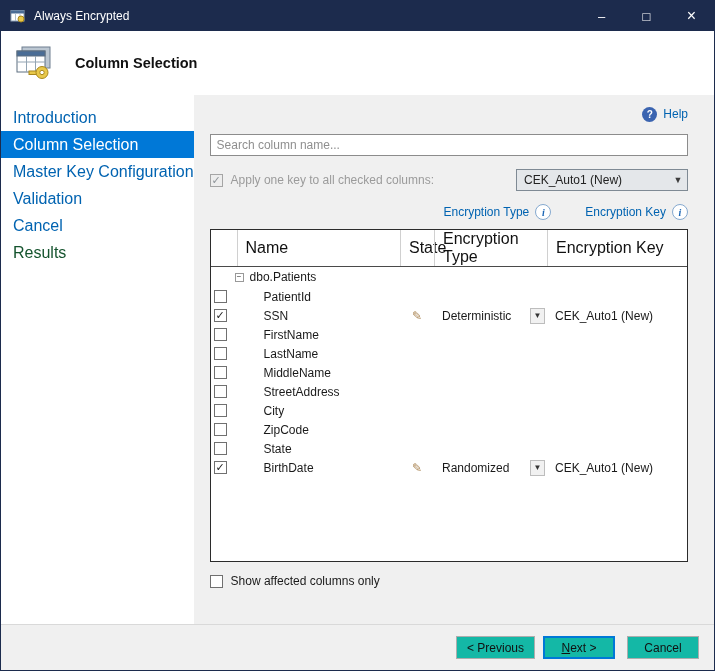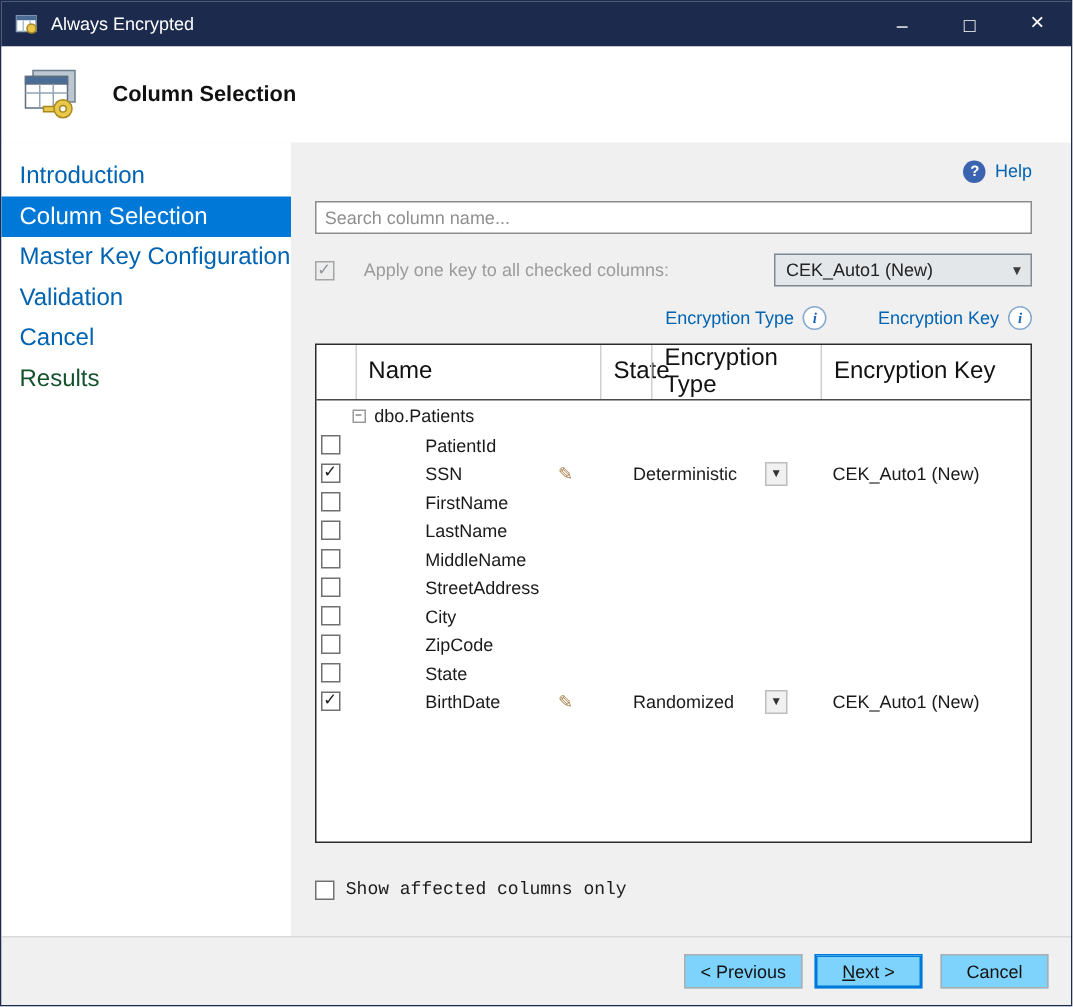--- a/index.html
+++ b/index.html
@@ -32,53 +32,53 @@
   .side-item.plain{color:#14532d;}
   .main{flex:1;box-sizing:border-box;padding:10px 26px 0 16px;min-width:0;}
   .help-row{display:flex;justify-content:flex-end;align-items:center;gap:6px;height:18px;}
   .help-icon{width:15px;height:15px;border-radius:50%;background:#3b64b0;color:#fff;font-size:10px;font-weight:bold;display:inline-flex;align-items:center;justify-content:center;cursor:pointer;}
   .help-label{font-size:12px;color:var(--link);cursor:pointer;}
   .search-input{display:block;width:100%;height:22px;box-sizing:border-box;margin-top:11px;border:1px solid #8c8c8c;background:#fff;font-family:inherit;font-size:12px;padding:0 6px;color:#222;}
   .search-input::placeholder{color:#8f8f8f;}
   .apply-row{margin-top:13px;display:flex;align-items:center;}
   .cb{width:13px;height:13px;box-sizing:border-box;border:1px solid #707070;background:#fff;display:inline-flex;align-items:center;justify-content:center;font-size:11px;line-height:1;color:#1a1a1a;flex:0 0 13px;cursor:pointer;}
   .cb.disabled{border-color:#a5a5a5;background:#ededed;color:#8d9398;cursor:default;}
-  .apply-label{font-size:12px;color:#9b9b9b;margin-left:20px;}
+  .apply-label{font-size:12px;color:#9b9b9b;margin-left:8px;}
   .combo{margin-left:auto;width:172px;height:22px;box-sizing:border-box;border:1px solid #7f8a94;background:#e4e7ea;display:flex;align-items:center;font-size:12px;color:#222;padding-left:7px;cursor:pointer;}
   .combo .arrow{margin-left:auto;width:18px;text-align:center;color:#3c3c3c;font-size:9px;}
   .links-row{margin-top:12px;display:flex;justify-content:flex-end;align-items:center;gap:6px;height:18px;font-size:12px;}
   .link{color:var(--link);cursor:pointer;}
   .key-link{margin-left:28px;}
   .info-icon{width:14px;height:14px;border-radius:50%;border:1px solid #85a9cf;background:#fff;color:#1b66b5;font-size:10px;font-family:"Liberation Serif",serif;font-style:italic;font-weight:bold;display:inline-flex;align-items:center;justify-content:center;cursor:pointer;}
   
   .table{margin-top:8px;height:333px;box-sizing:border-box;background:#fff;border:1px solid #2b2b2b;display:flex;flex-direction:column;}
   .thead{flex:0 0 21px;display:flex;border-bottom:1px solid #4a4a4a;font-size:16px;color:#111;}
   .th{box-sizing:border-box;height:100%;display:flex;align-items:center;padding-left:8px;border-left:1px solid #d0d0d0;cursor:default;}
   .th:first-child{border-left:none;}
   .c-check{width:26px;flex:0 0 26px;}
   .c-name{flex:1;min-width:0;}
   .c-state{width:34px;flex:0 0 34px;}
   .c-type{width:113px;flex:0 0 113px;}
   .c-key{width:140px;flex:0 0 140px;}
   .tbody{flex:1;overflow:hidden;font-size:12px;color:#1a1a1a;}
   .group-row{height:20px;display:flex;align-items:center;padding-left:24px;}
   .expander{width:9px;height:9px;box-sizing:border-box;border:1px solid #999;background:#fff;display:inline-flex;align-items:center;justify-content:center;font-size:8px;line-height:1;color:#333;cursor:pointer;}
   .group-label{margin-left:6px;}
-  .trow{height:19px;display:flex;align-items:center;gap:20px;}
+  .trow{height:19px;display:flex;align-items:center;}
   .trow .c-check{display:flex;align-items:center;padding-left:3px;box-sizing:border-box;}
   .trow .c-name{padding-left:27px;box-sizing:border-box;white-space:nowrap;}
   .trow .c-state{display:flex;justify-content:center;}
   .pencil{color:#a8824f;font-size:12px;line-height:1;}
   .trow .c-type{display:flex;align-items:center;padding-left:8px;box-sizing:border-box;}
   .dd-btn{margin-left:auto;margin-right:2px;width:15px;height:16px;box-sizing:border-box;border:1px solid #bdbdbd;background:#f1f1f1;display:flex;align-items:center;justify-content:center;font-size:8px;color:#333;cursor:pointer;}
   .trow .c-key{padding-left:8px;box-sizing:border-box;white-space:nowrap;}
-  .show-row{margin-top:24px;display:flex;align-items:center;gap:8px;font-size:12px;color:#1a1a1a;font-family:Liberation Mono, monospace;}
+  .show-row{margin-top:12px;display:flex;align-items:center;gap:8px;font-size:12px;color:#1a1a1a;}
   
   .footer{flex:0 0 45px;background:#f0f0f0;border-top:1px solid #d9d9d9;display:flex;align-items:center;justify-content:flex-end;gap:8px;padding-right:15px;}
-  .btn{min-width:72px;height:23px;box-sizing:border-box;background:#7dd3fc;border:1px solid #adadad;font-family:inherit;font-size:12px;color:#111;display:inline-flex;align-items:center;justify-content:center;padding:0 10px;cursor:pointer;}
+  .btn{min-width:72px;height:23px;box-sizing:border-box;background:#14b8a6;border:1px solid #adadad;font-family:inherit;font-size:12px;color:#111;display:inline-flex;align-items:center;justify-content:center;padding:0 10px;cursor:pointer;}
   .btn.default{border-color:var(--accent);box-shadow:inset 0 0 0 1px var(--accent);}
   .btn span{display:block;}
   .btn.default span::first-letter{text-decoration:underline;}
   .btn.cancel{margin-left:4px;}
 </style>
 </head>
 <body>
 
 <div class="window">
 

